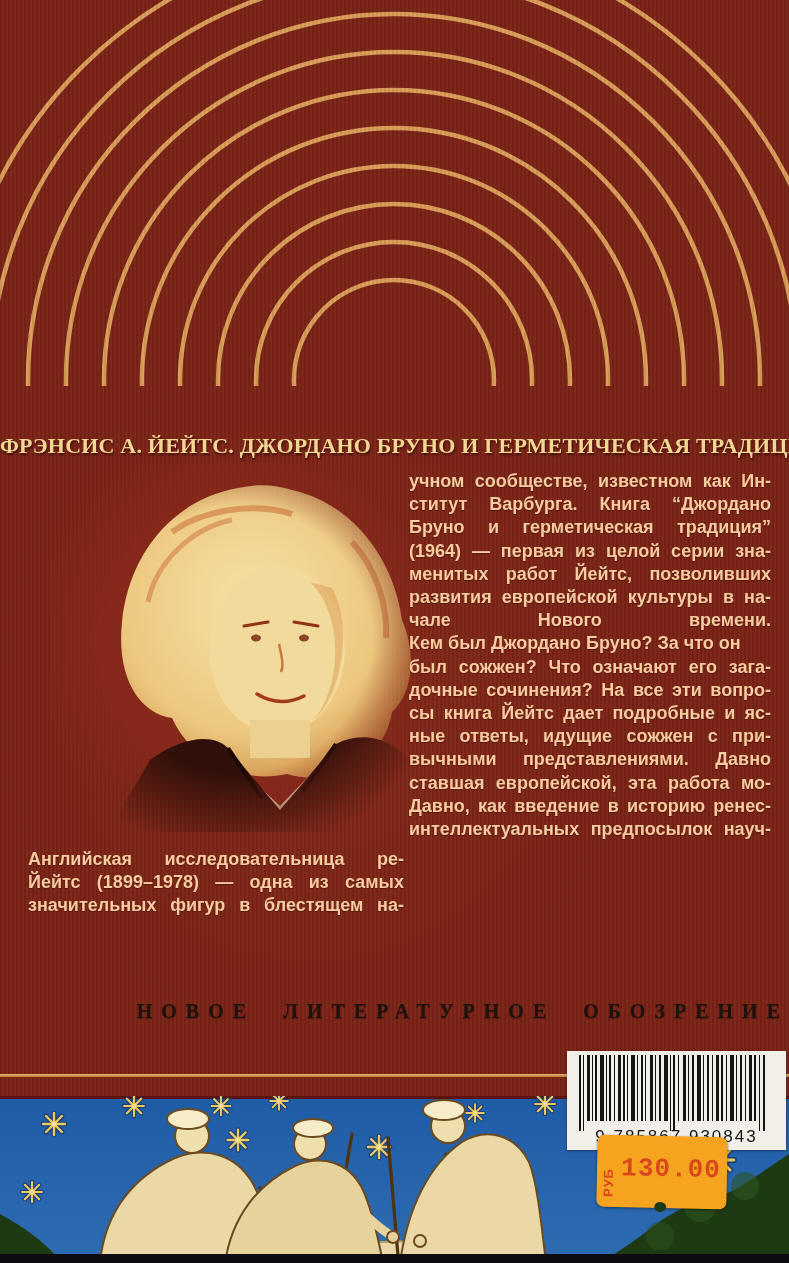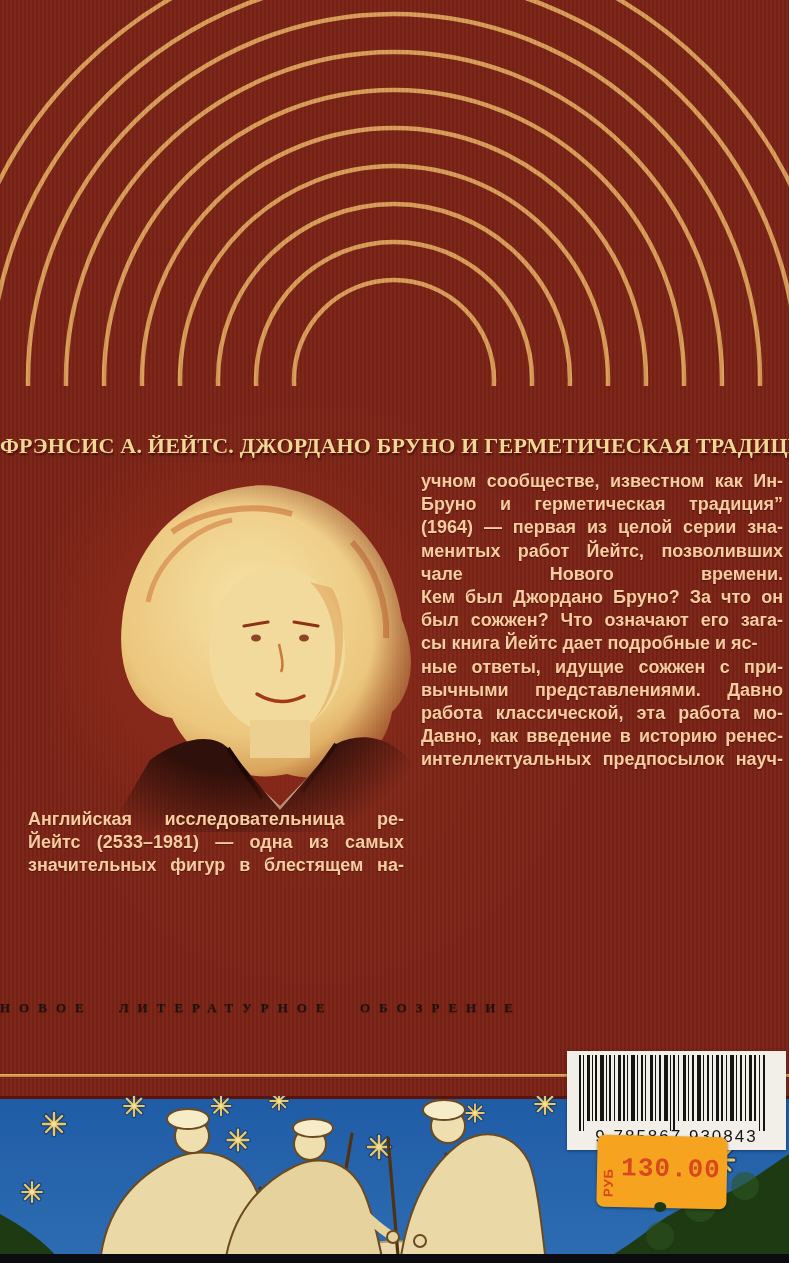--- a/index.html
+++ b/index.html
@@ -27,30 +27,30 @@
     font-family:"Liberation Serif", serif; font-weight:700; font-size:22px;
     letter-spacing:.2px; color:var(--title-text);
     text-shadow:1px 2px 2px rgba(40,0,0,.65);
   }
   .portrait{position:absolute; left:52px; top:462px; z-index:1;}
   .textcol{
     position:absolute; z-index:2; color:var(--body-text);
     font-weight:700; font-size:18px; line-height:23.2px;
     text-shadow:0 1px 1px rgba(60,10,0,.55);
   }
-  .col-right{left:421px; top:470px; width:362px;}
-  .col-left{left:28px;  top:808px; width:376px;}
+  .col-right{left:409px; top:470px; width:362px;}
+  .col-left{left:28px;  top:848px; width:376px;}
   .tline{text-align:justify;}
   .jline{text-align-last:justify;}
   .col-right .tline:nth-child(8),
   .col-right .tline:nth-child(20){text-align-last:auto;}
   .publisher{
     position:absolute; left:0; top:1000px; width:789px; z-index:2;
-    text-align:left; font-family:"Liberation Serif", serif;
-    font-weight:700; font-size:13px; color:var(--publisher-text);
+    text-align:right; font-family:"Liberation Serif", serif;
+    font-weight:700; font-size:20px; color:var(--publisher-text);
     letter-spacing:9px; word-spacing:14px; text-shadow:0 1px 1px rgba(0,0,0,.3);
   }
   .gold-rule{
     position:absolute; left:0; top:1074px; width:789px; height:3px; z-index:2;
     background:linear-gradient(180deg,#e7b36b,#b97f3a);
   }
   .bottom-art{position:absolute; left:0; top:1096px; z-index:3;}
   .barcode{
     position:absolute; left:567px; top:1051px; width:219px; height:99px; z-index:4;
     background:var(--barcode-bg); box-shadow:0 1px 3px rgba(0,0,0,.4);
@@ -141,37 +141,40 @@
 
       <path d="M56,370 L98,298 C128,276 160,270 176,286 L228,348 L284,282
                C310,268 342,276 360,302 L370,370 Z" fill="#30100a"></path>
       <path d="M176,286 L210,336" stroke="#1c0805" stroke-width="4"></path>
       <path d="M284,282 L250,330" stroke="#1c0805" stroke-width="4"></path>
     </g>
   </svg>
 
   <div class="textcol col-right">
       <div class="tline jline">учном сообществе, известном как Ин-</div>
+      <div class="tline jline">ститут Варбурга. Книга “Джордано</div>
       <div class="tline jline">Бруно и герметическая традиция”</div>
       <div class="tline jline">(1964) — первая из целой серии зна-</div>
       <div class="tline jline">менитых работ Йейтс, позволивших</div>
+      <div class="tline jline">развития европейской культуры в на-</div>
       <div class="tline jline">чале Нового времени.</div>
       <div class="tline jline">Кем был Джордано Бруно? За что он</div>
       <div class="tline jline">был сожжен? Что означают его зага-</div>
+      <div class="tline jline">дочные сочинения? На все эти вопро-</div>
       <div class="tline jline">сы книга Йейтс дает подробные и яс-</div>
       <div class="tline jline">ные ответы, идущие сожжен с при-</div>
       <div class="tline jline">вычными представлениями. Давно</div>
-      <div class="tline jline">работа классической, эта работа мо-</div>
+      <div class="tline jline">ставшая европейской, эта работа мо-</div>
       <div class="tline jline">Давно, как введение в историю ренес-</div>
       <div class="tline jline">интеллектуальных предпосылок науч-</div>
     </div>
 
   <div class="textcol col-left">
       <div class="tline jline">Английская исследовательница ре-</div>
-      <div class="tline jline">Йейтс (2533–1981) — одна из самых</div>
+      <div class="tline jline">Йейтс (1899–1978) — одна из самых</div>
       <div class="tline jline">значительных фигур в блестящем на-</div>
     </div>
 
   <div class="publisher">НОВОЕ ЛИТЕРАТУРНОЕ ОБОЗРЕНИЕ</div>
 
   <div class="gold-rule"></div>
 
   <svg class="bottom-art" width="789" height="167" viewBox="0 0 789 167" aria-hidden="true">
     <defs>
       <linearGradient id="skyG" x1="0" y1="0" x2="0" y2="1">

